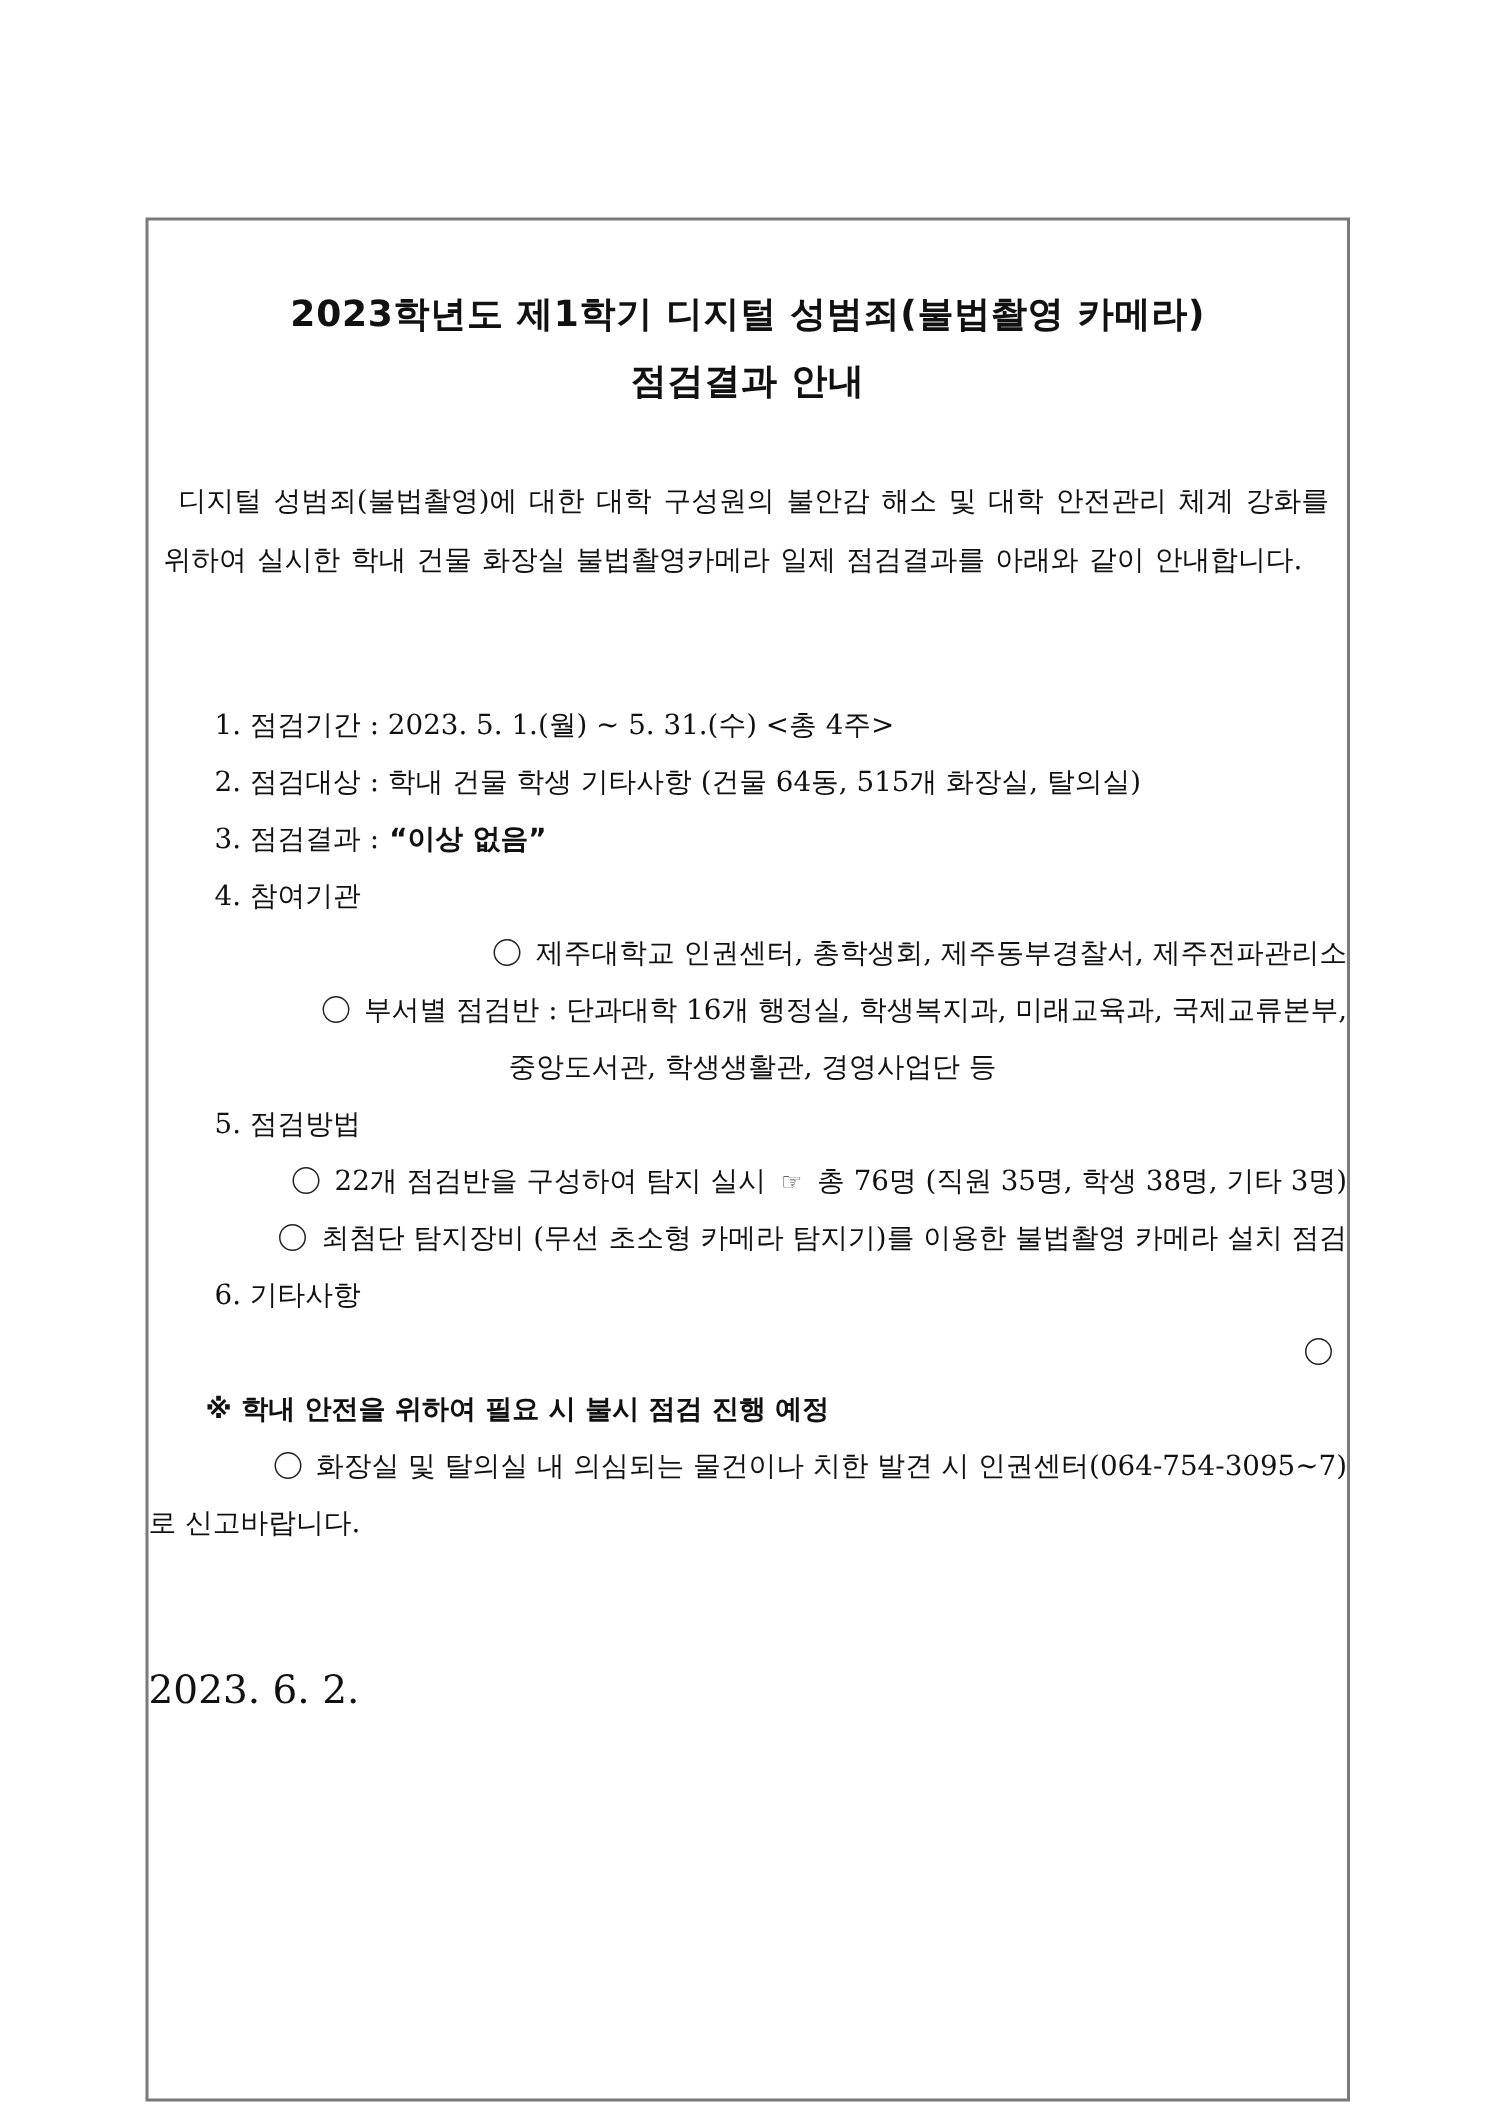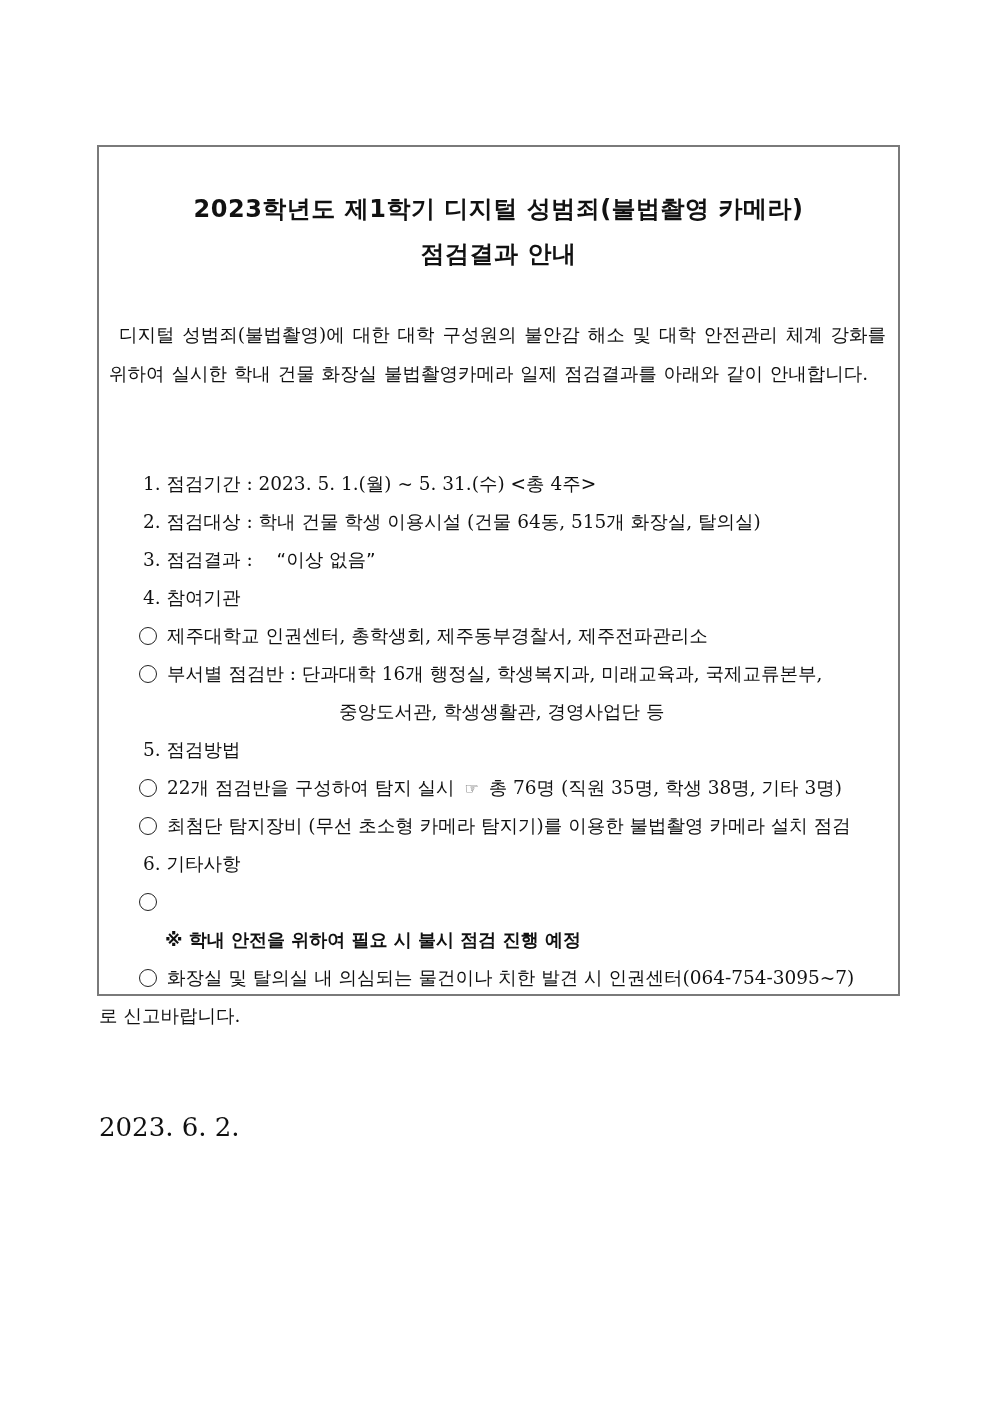--- a/index.html
+++ b/index.html
@@ -12,21 +12,21 @@
       height: 1413px;
       position: relative;
       font-family: "DejaVu Serif", "Liberation Serif", serif;
       color: #111111;
     }
     .notice-box {
       position: absolute;
       left: 97px;
       top: 145px;
       width: 803px;
-      height: 851px;
+      height: 1256px;
       border: 2px solid #7a7a7a;
       box-sizing: border-box;
     }
     .title {
       position: absolute;
       left: 0;
       right: 0;
       text-align: center;
       font-family: "DejaVu Sans", "Liberation Sans", sans-serif;
       font-weight: bold;
@@ -61,38 +61,38 @@
     .row {
       position: absolute;
       left: 0;
       right: 0;
       height: 38px;
       line-height: 38px;
       white-space: nowrap;
     }
     .row .num { display: inline-block; }
     .lvl1 { padding-left: 44px; }
-    .lvl2 { padding-left: 40px; }
+    .lvl2 { padding-left: 40px; text-align: right; }
     .lvl2-cont { padding-left: 240px; }
     .lvl2-cont2 { }
-    .note { padding-left: 66px; font-family: "DejaVu Sans", "Liberation Sans", sans-serif; font-weight: bold; font-size: 18px; }
+    .note { padding-left: 38px; font-family: "DejaVu Sans", "Liberation Sans", sans-serif; font-weight: bold; font-size: 18px; }
     .circle {
       display: inline-block;
       width: 18px;
       height: 18px;
       border: 1.5px solid #222;
       border-radius: 50%;
       vertical-align: -3px;
       margin-right: 10px;
       box-sizing: border-box;
     }
     .bold-result {
       font-family: "DejaVu Sans", "Liberation Sans", sans-serif;
-      font-weight: normal;
-      margin-left: 18px;
+      font-weight: bold;
+      margin-left: 1px;
     }
     .hand-icon {
       display: inline-block;
       font-size: 16px;
       margin: 0 4px;
       color: #333;
     }
 
     .footer-date {
       position: absolute;
@@ -130,21 +130,21 @@
 
     <div class="row lvl1" style="top:0px">
       <span class="num">1.</span>
       <span>점검기간 :</span>
       <span>2023. 5. 1.(월) ~ 5. 31.(수) &lt;총 4주&gt;</span>
     </div>
 
     <div class="row lvl1" style="top:38px">
       <span class="num">2.</span>
       <span>점검대상 :</span>
-      <span>학내 건물 학생 이용시설 (건물 64동, 515개 화장실, 탈의실)</span>
+      <span>학내 건물 학생 기타사항 (건물 64동, 515개 화장실, 탈의실)</span>
     </div>
 
     <div class="row lvl1" style="top:76px">
       <span class="num">3.</span>
       <span>점검결과 :</span>
       <span class="bold-result">“이상 없음”</span>
     </div>
 
     <div class="row lvl1" style="top:114px">
       <span class="num">4.</span>

